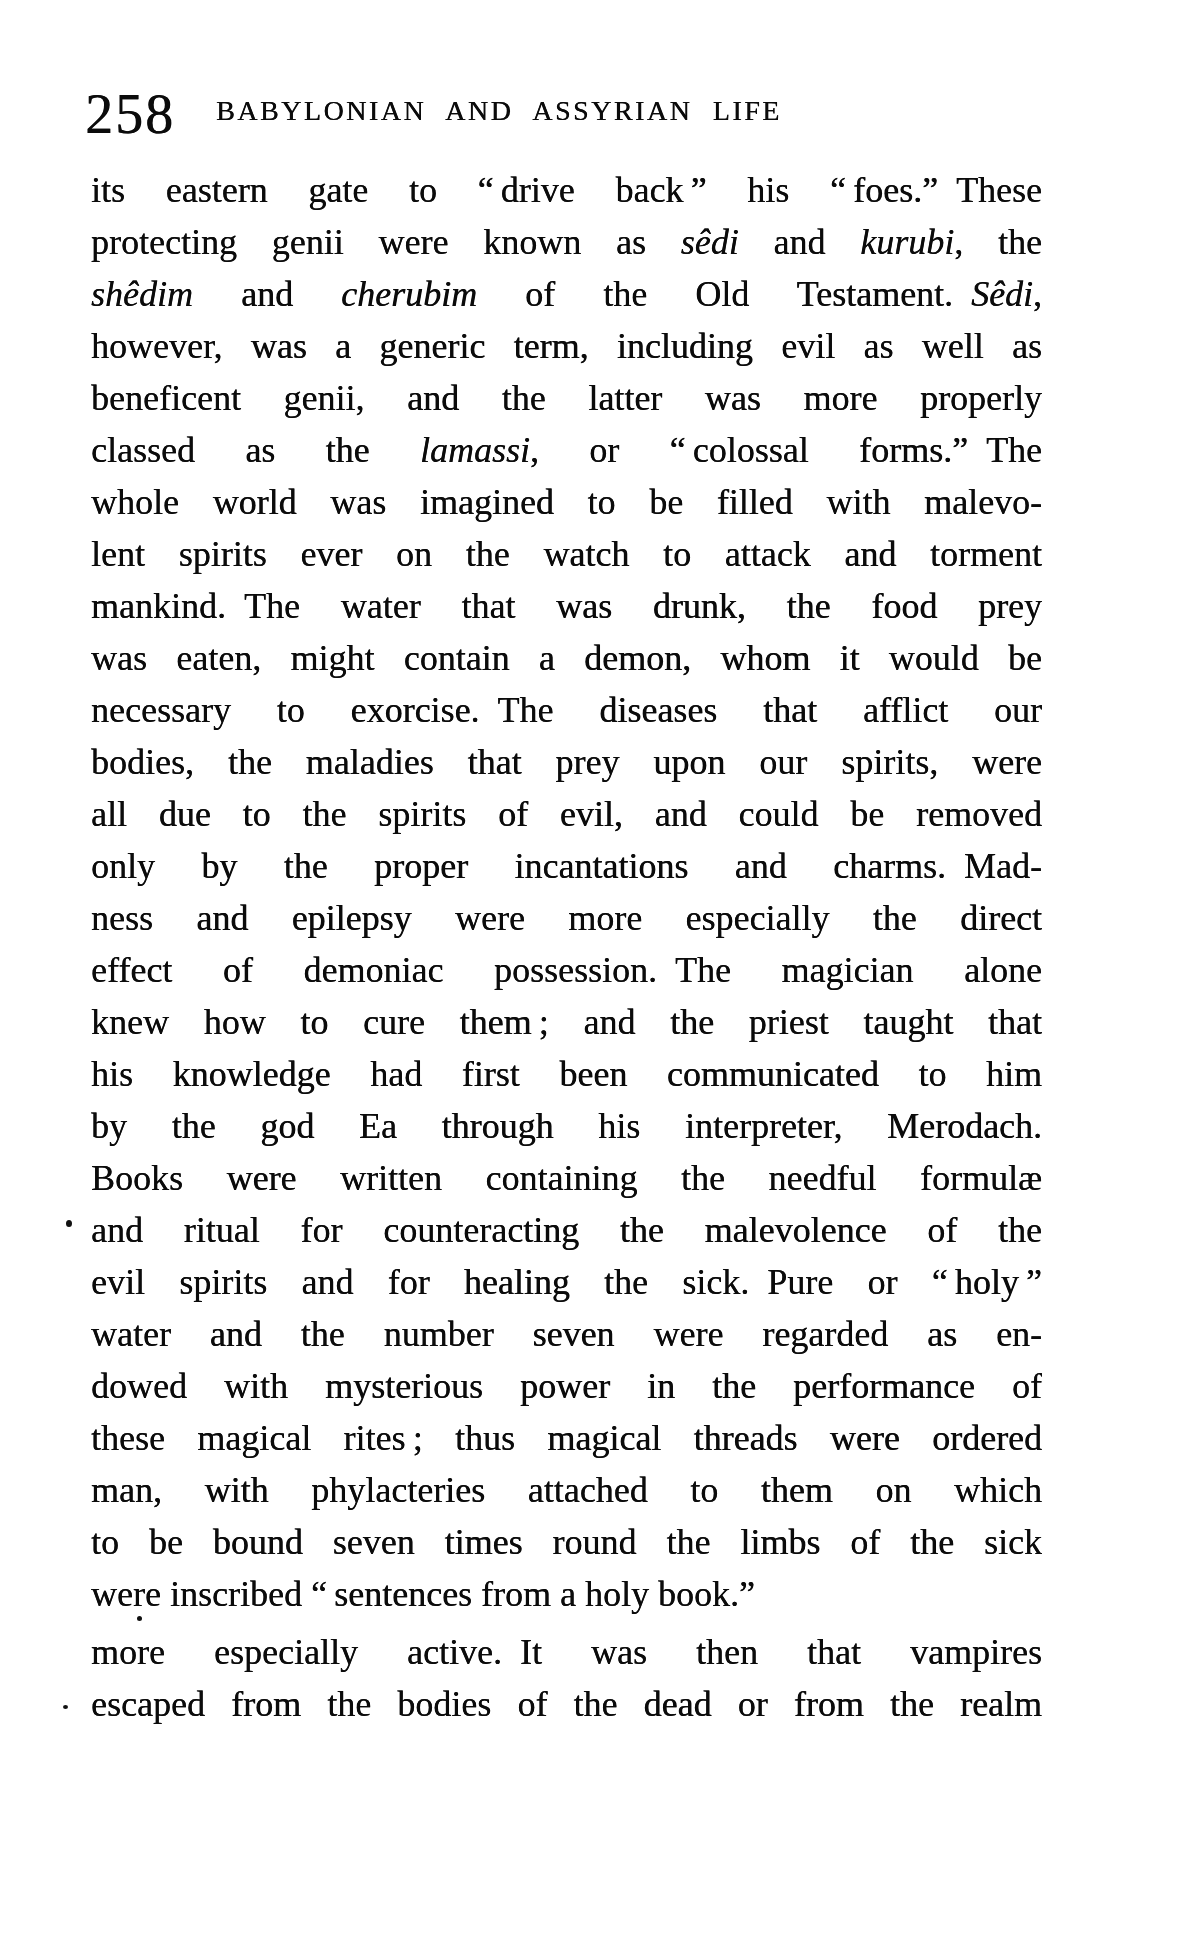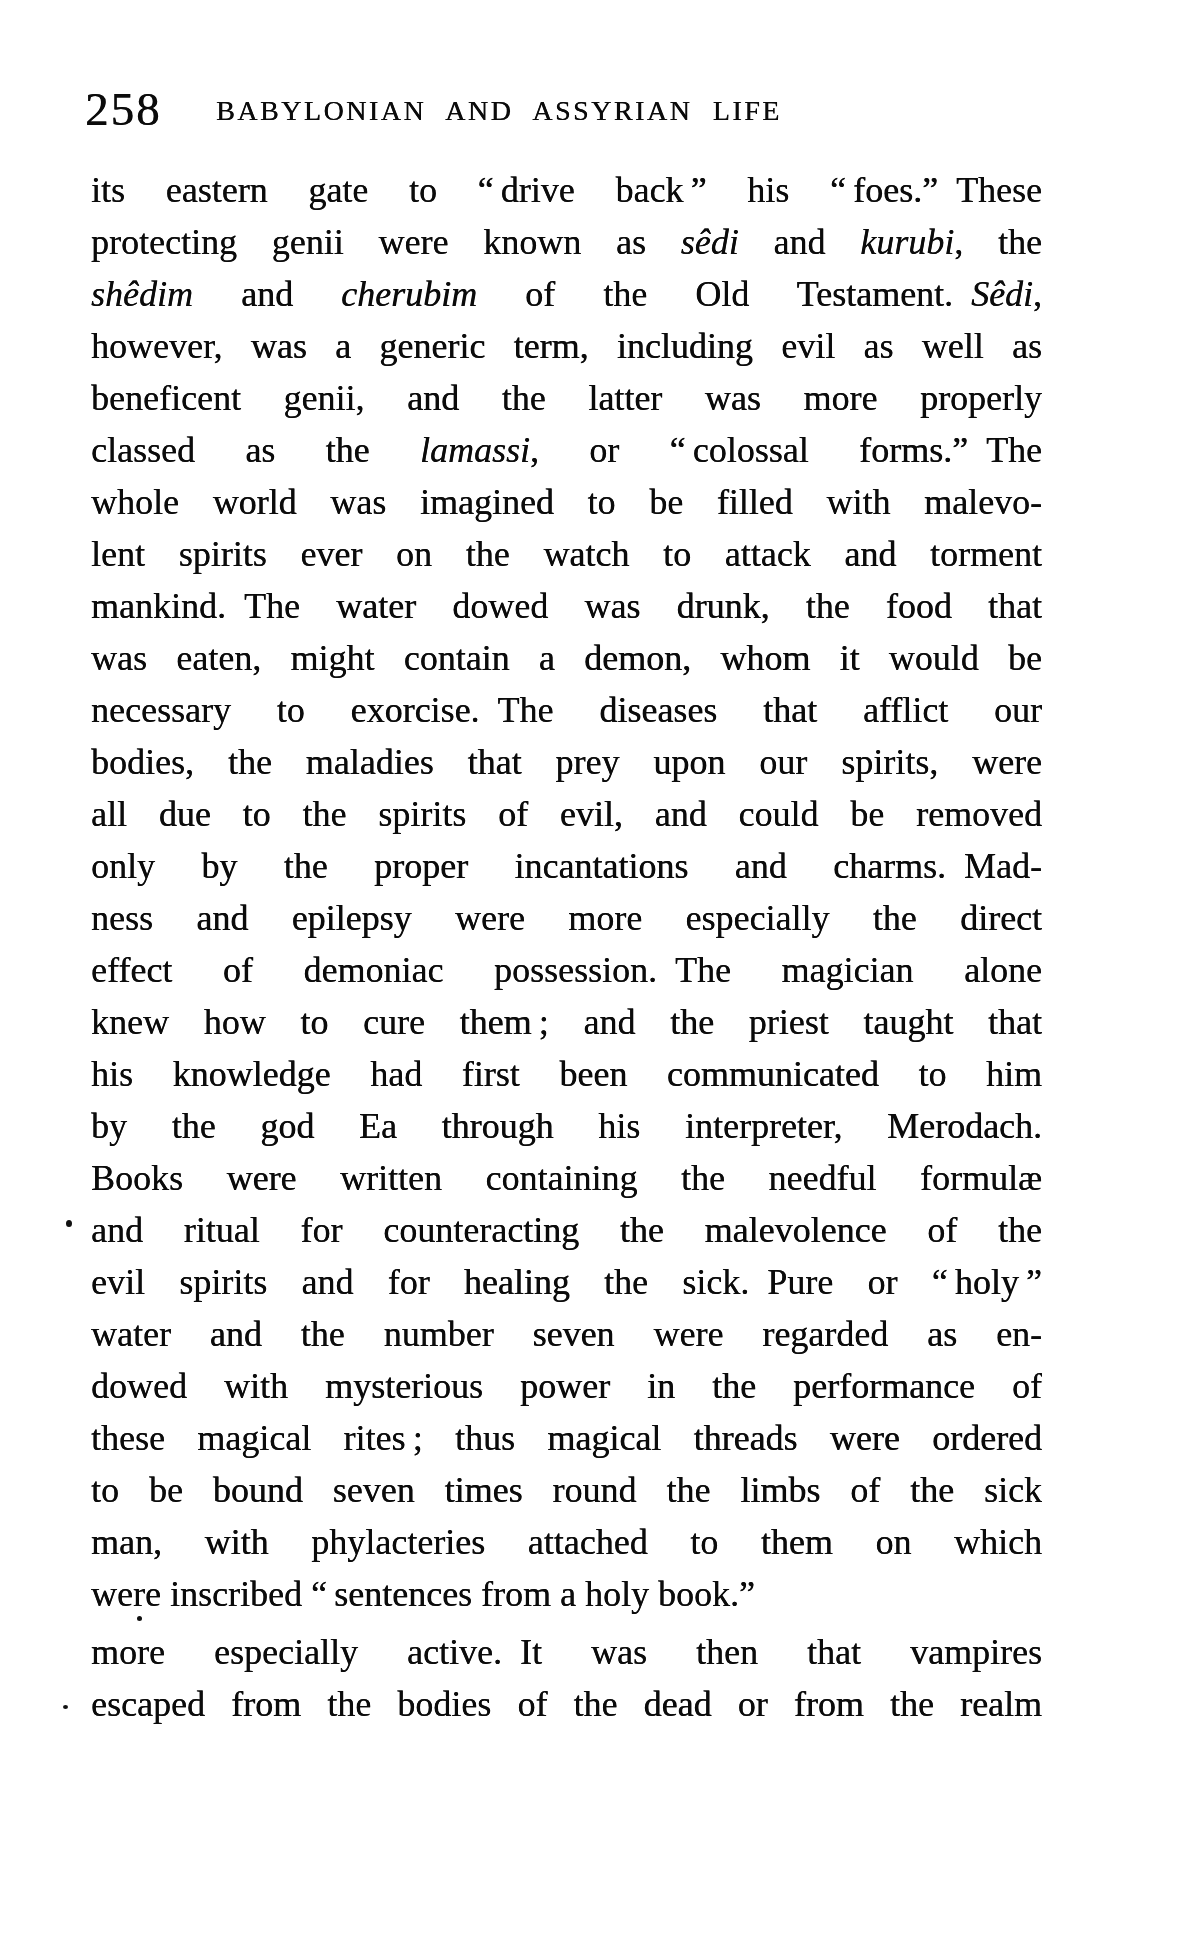--- a/index.html
+++ b/index.html
@@ -11,21 +11,21 @@
     overflow: hidden;
   }
   .page {
     position: absolute; inset: 0;
     background: var(--paper, #ffffff);
     color: var(--ink, #0b0b0b);
   }
   
   .page-number {
     position: absolute; left: 85px; top: 86px;
-    font-size: 47px; line-height: 1; letter-spacing: 2px;
+    font-size: 56px; line-height: 1; letter-spacing: 2px;
     text-shadow: 0.4px 0 0 currentColor;
   }
   .running-title {
     position: absolute; left: 216px; top: 97px;
     font-size: 28px; line-height: 1;
     letter-spacing: 2.5px; word-spacing: 11px;
     text-shadow: 0.4px 0 0 currentColor;
   }
   
   .page-body {
@@ -61,39 +61,39 @@
   <div class="page-body">
       <div class="para">
         <div class="line"><span>its eastern gate to “ drive back ” his “ foes.” These</span></div>
         <div class="line"><span>protecting genii were known as </span><em>sêdi</em><span> and </span><em>kurubi</em><span>, the</span></div>
         <div class="line"><em>shêdim</em><span> and </span><em>cherubim</em><span> of the Old Testament. </span><em>Sêdi</em><span>,</span></div>
         <div class="line"><span>however, was a generic term, including evil as well as</span></div>
         <div class="line"><span>beneficent genii, and the latter was more properly</span></div>
         <div class="line"><span>classed as the </span><em>lamassi</em><span>, or “ colossal forms.” The</span></div>
         <div class="line"><span>whole world was imagined to be filled with malevo-</span></div>
         <div class="line"><span>lent spirits ever on the watch to attack and torment</span></div>
-        <div class="line"><span>mankind. The water dowed was drunk, the food that</span></div>
+        <div class="line"><span>mankind. The water that was drunk, the food prey</span></div>
         <div class="line"><span>was eaten, might contain a demon, whom it would be</span></div>
         <div class="line"><span>necessary to exorcise. The diseases that afflict our</span></div>
         <div class="line"><span>bodies, the maladies that prey upon our spirits, were</span></div>
         <div class="line"><span>all due to the spirits of evil, and could be removed</span></div>
         <div class="line"><span>only by the proper incantations and charms. Mad-</span></div>
         <div class="line"><span>ness and epilepsy were more especially the direct</span></div>
         <div class="line"><span>effect of demoniac possession. The magician alone</span></div>
         <div class="line"><span>knew how to cure them ; and the priest taught that</span></div>
         <div class="line"><span>his knowledge had first been communicated to him</span></div>
         <div class="line"><span>by the god Ea through his interpreter, Merodach.</span></div>
         <div class="line"><span>Books were written containing the needful formulæ</span></div>
         <div class="line"><span>and ritual for counteracting the malevolence of the</span></div>
         <div class="line"><span>evil spirits and for healing the sick. Pure or “ holy ”</span></div>
         <div class="line"><span>water and the number seven were regarded as en-</span></div>
         <div class="line"><span>dowed with mysterious power in the performance of</span></div>
         <div class="line"><span>these magical rites ; thus magical threads were ordered</span></div>
+        <div class="line"><span>man, with phylacteries attached to them on which</span></div>
         <div class="line"><span>to be bound seven times round the limbs of the sick</span></div>
-        <div class="line"><span>man, with phylacteries attached to them on which</span></div>
         <div class="line flush-left"><span>were inscribed “ sentences from a holy book.”</span></div>
       </div>
       <div class="para">
         <div class="line"><span>more especially active. It was then that vampires</span></div>
         <div class="line"><span>escaped from the bodies of the dead or from the realm</span></div>
       </div>
     </div>
 
   <div class="speck s1"></div>
   <div class="speck s2"></div>

